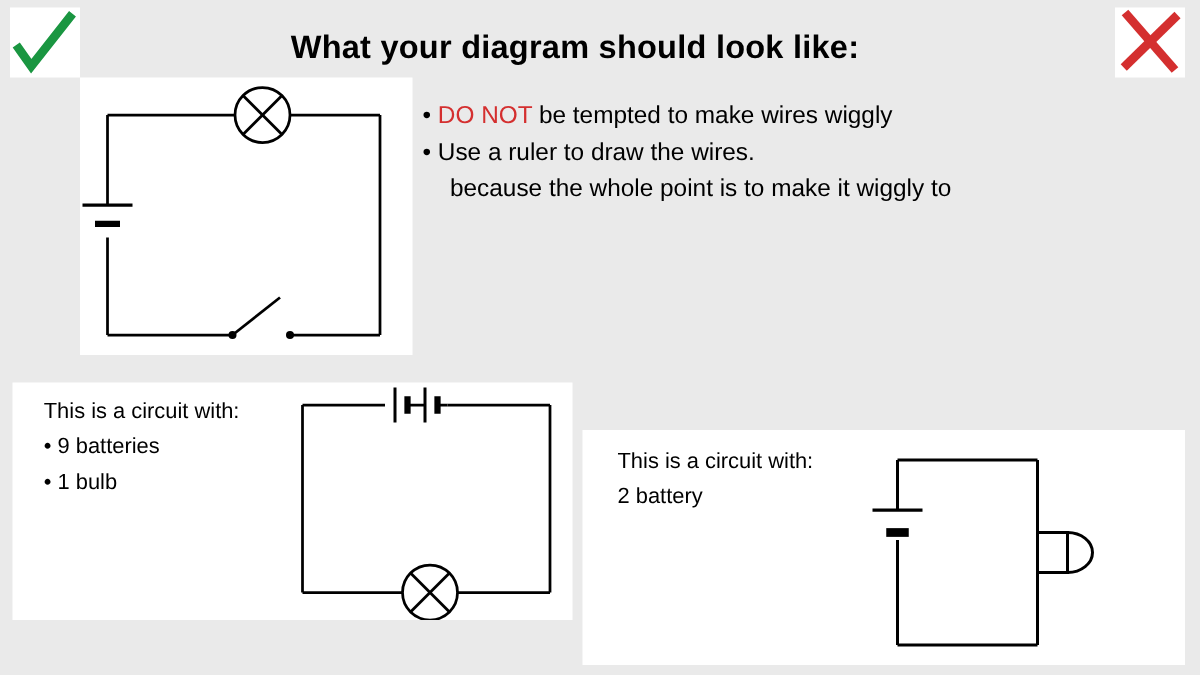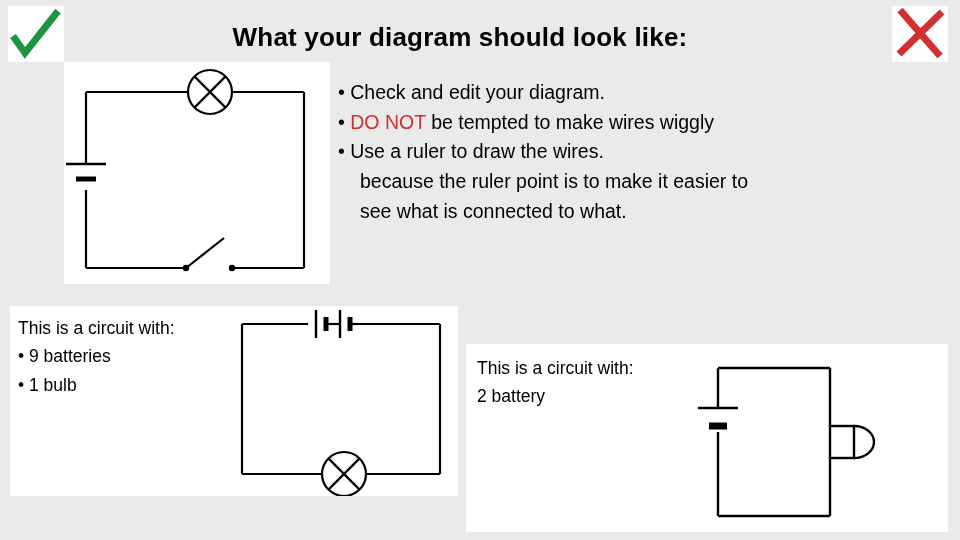--- a/index.html
+++ b/index.html
@@ -122,21 +122,21 @@
     width: 210px;
     font-size: 17.5px;
     color: #000;
     line-height: 1.62;
   }
   #br-circuit-svg {
     position: absolute;
     left: 680px;
     top: 350px;
   }
-  .nowrap { white-space: nowrap; }
+  .nowrap { white-space: nowrap; margin-left: 17px; }
 </style>
 </head>
 <body>
 
 <div class="slide">
 
   <div class="title">What your diagram should look like:</div>
 
   <div class="tick-box">
     <svg width="56" height="56" viewBox="0 0 56 56">
@@ -175,25 +175,23 @@
       <line x1="2" y1="102" x2="42" y2="102" stroke="#000" stroke-width="2.6"></line>
       <line x1="12" y1="117" x2="32" y2="117" stroke="#000" stroke-width="5"></line>
 
       <circle cx="122" cy="206" r="3.2" fill="#000"></circle>
       <circle cx="168" cy="206" r="3.2" fill="#000"></circle>
       <line x1="122" y1="206" x2="160" y2="176" stroke="#000" stroke-width="2.2"></line>
     </svg>
   </div>
 
   <div class="bullets">
-    <div class="line">• Check and edit your diagram.</div>
     <div class="line"><span>• </span><span class="red">DO NOT</span><span> be tempted to make wires wiggly</span></div>
     <div class="line">• Use a ruler to draw the wires.</div>
-    <div class="wrapline indent">because the ruler point is to make it easier to</div>
-    <div class="wrapline indent">see what is connected to what.</div>
+    <div class="wrapline indent">because the whole point is to make it wiggly to</div>
   </div>
 
   <div class="panel" id="bl-panel"></div>
   <div id="bl-text">
     <div class="nowrap">This is a circuit with:</div>
     <div class="nowrap">• 9 batteries</div>
     <div class="nowrap">• 1 bulb</div>
   </div>
   <svg id="bl-circuit-svg" width="230" height="190" viewBox="0 0 230 190">
 

